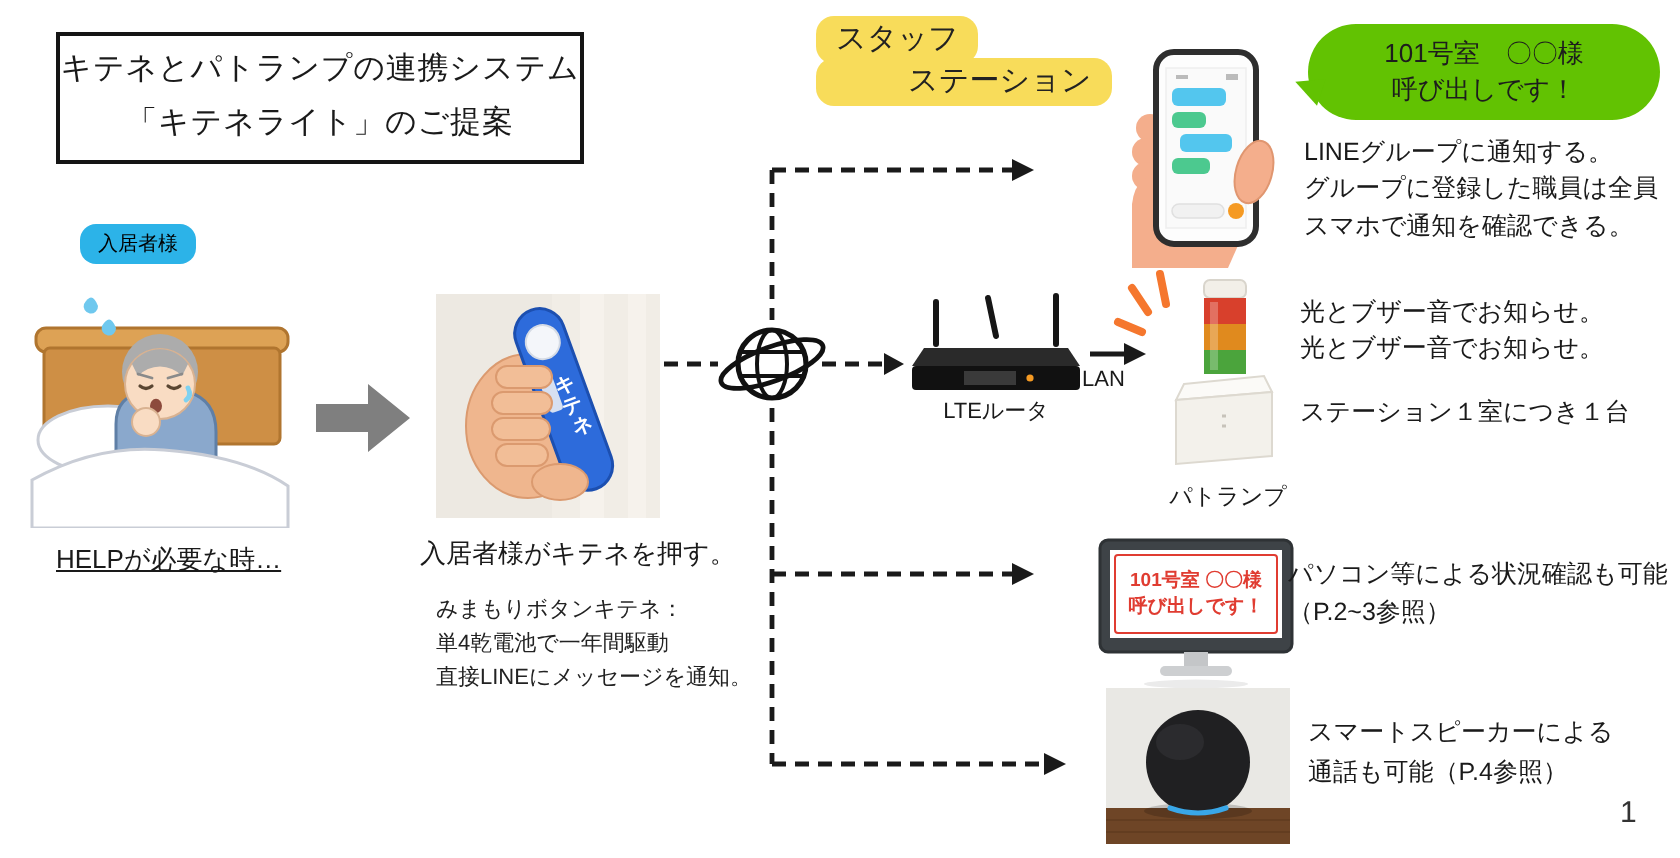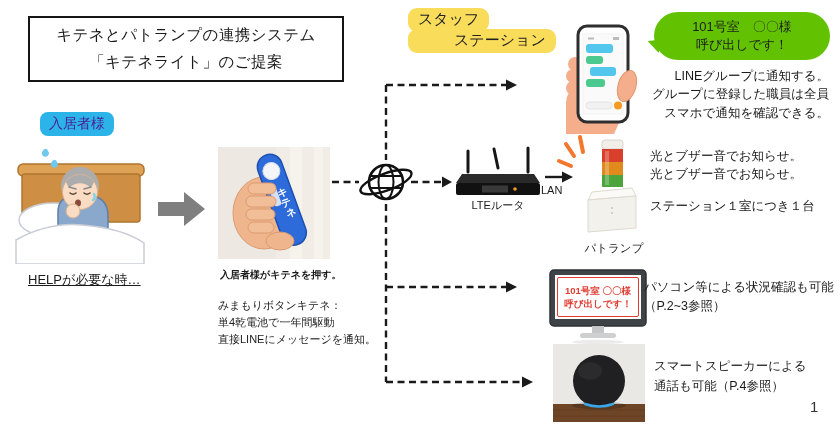--- a/index.html
+++ b/index.html
@@ -1,29 +1,29 @@
 <!DOCTYPE html>
 <html><head>
 <meta charset="utf-8">
 <style>
   html,body{margin:0;padding:0;background:#fff;}
   body{font-family:"Liberation Sans","DejaVu Sans",sans-serif;color:#1a1a1a;}
   .canvas{position:relative;width:840px;height:429px;background:#fff;overflow:hidden;}
   .abs{position:absolute;}
 
-  .title-box{left:28px;top:16px;width:316px;height:66px;border:2.2px solid #151515;
+  .title-box{left:28px;top:16px;width:264px;height:66px;border:2.2px solid #151515;
     display:flex;flex-direction:column;justify-content:center;align-items:center;
     font-size:15.5px;line-height:1.72;letter-spacing:.4px;background:#fff;box-sizing:border-box;}
 
   .resident-label{left:40px;top:112px;}
   .resident-label span{display:inline-block;background:#2CB3E8;border-radius:8px;
-    padding:3px 9px;font-size:14px;color:#4c1d95;}
+    padding:3px 9px;font-size:10px;color:#000000;}
 
   .help-text{left:28px;top:271px;font-size:13px;text-decoration:underline;}
-  .press-text{left:220px;top:268px;font-size:10px;font-weight:bold;}
+  .press-text{left:210px;top:268px;font-size:13px;}
   .kitene-note{left:218px;top:297px;font-size:11px;line-height:1.55;color:#222;}
 
   .bed-illo{left:14px;top:140px;width:132px;height:124px;}
   .big-arrow{left:158px;top:189px;width:48px;height:40px;}
   .kitene-photo{left:218px;top:147px;width:112px;height:112px;background:#EDE9E2;overflow:hidden;}
 
   .flow-layer{left:0;top:0;width:840px;height:429px;pointer-events:none;}
 
   .staff-label{left:408px;top:8px;display:flex;flex-direction:column;align-items:flex-start;}
   .staff-label span{display:inline-block;background:#F8DC5A;border-radius:9px;
@@ -31,21 +31,21 @@
   .staff-label span + span{margin-top:-3px;padding-left:46px;}
 
   .phone-illo{left:548px;top:22px;width:104px;height:112px;}
 
   .line-bubble{left:654px;top:12px;width:176px;height:48px;background:#62C202;border-radius:24px;
     display:flex;flex-direction:column;justify-content:center;align-items:center;
     font-size:13px;line-height:1.42;color:#1d1d1d;}
   .line-bubble::before{content:"";position:absolute;left:-7px;bottom:9px;width:0;height:0;
     border-top:6px solid transparent;border-bottom:8px solid transparent;border-right:14px solid #62C202;
     transform:rotate(18deg);}
-  .line-note{left:652px;top:67px;font-size:12.5px;line-height:1.46;text-align:right;}
+  .line-note{left:652px;top:67px;font-size:12.5px;line-height:1.46;}
 
   .router-illo{left:452px;top:146px;width:92px;height:50px;}
   .router-label{left:448px;top:198px;width:100px;text-align:center;font-size:11px;}
   .lan-label{left:541px;top:184px;font-size:11px;}
   .patlamp-illo{left:556px;top:134px;width:88px;height:104px;}
   .patlamp-label{left:570px;top:241px;width:88px;text-align:center;font-size:11.5px;}
 
   .patlite-note{left:650px;top:147px;font-size:12.5px;line-height:1.46;}
   .patlite-note .para2{margin-top:13px;}
 

